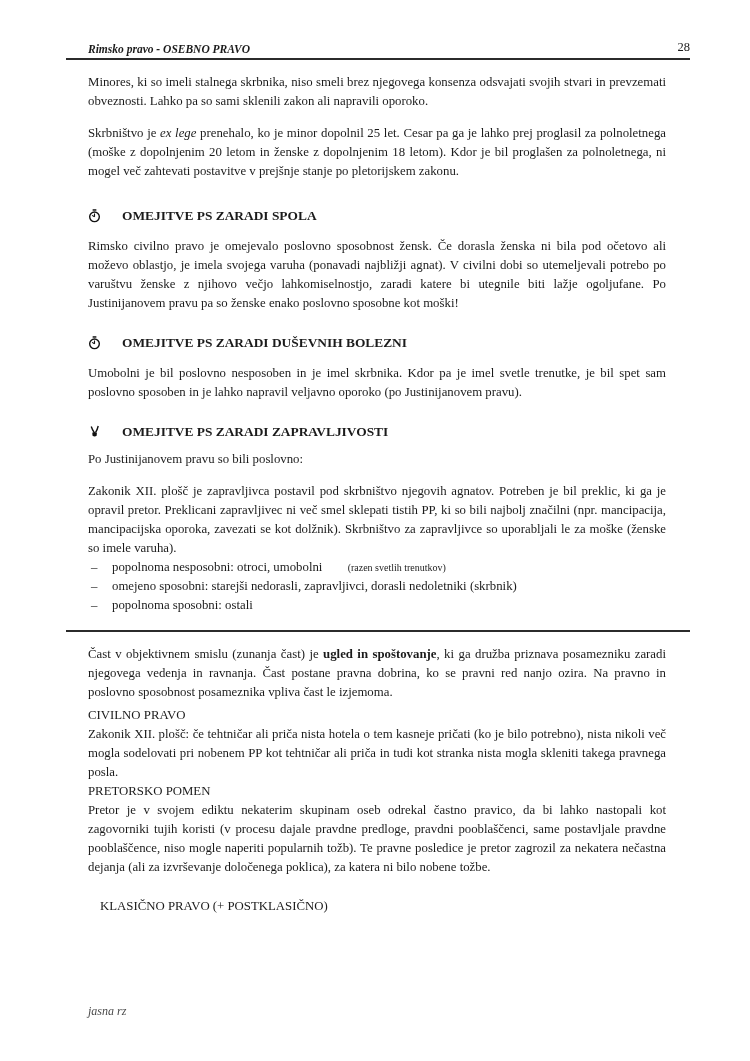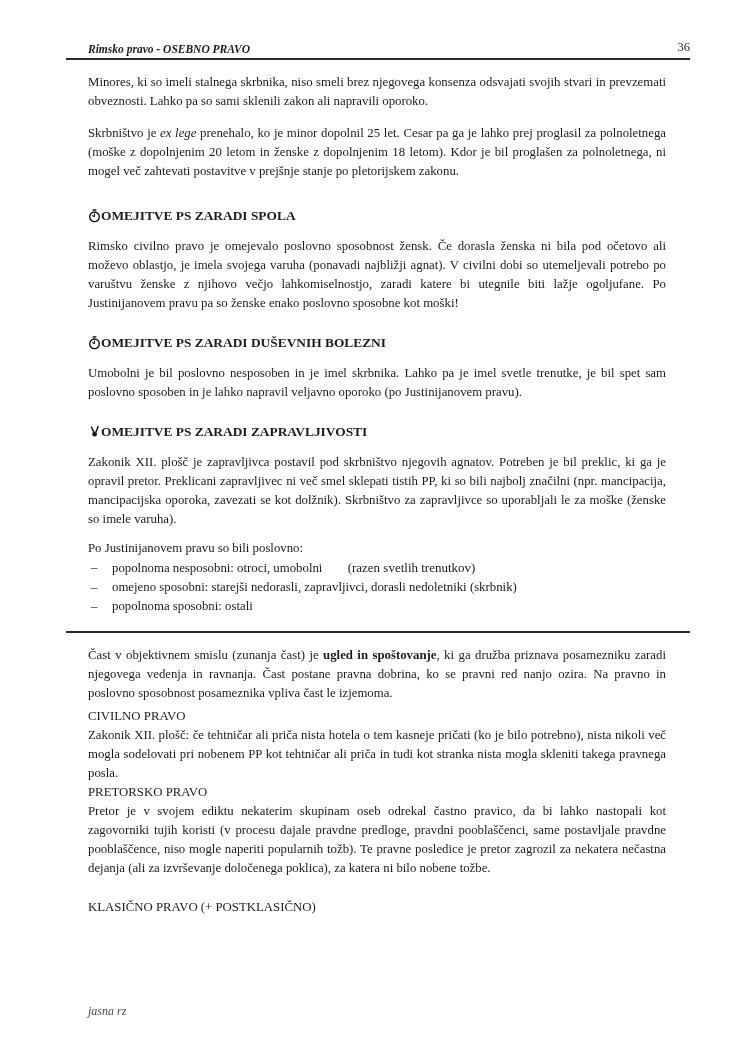--- a/index.html
+++ b/index.html
@@ -25,27 +25,27 @@
 
   .para {
     margin: 13px 0 0 0;
     text-align: justify;
     font-size: 12.8px;
     line-height: 19px;
   }
   .seg-u { }
   .seg-i { font-style: italic; }
   .seg-b { font-weight: bold; }
-  .seg-small { font-size: 13px; padding-left: 22px; }
+  .seg-small { font-size: 10px; padding-left: 22px; }
 
   .sec-heading {
     margin: 24px 0 0 0;
     font-weight: bold;
     font-size: 13.4px;
-    display: flex; align-items: center; gap: 0;
+    display: flex; align-items: center; gap: 21px;
   }
   .sec-heading .icon { display: inline-flex; }
   .sec-heading .icon svg { display: block; }
   .h1-spola { margin-top: 27px; }
   .h2-dusevne { margin-top: 22px; }
   .h3-zaprav { margin-top: 22px; text-align: right; }
 
   .intro { margin-top: 10px; }
   .list { margin: 0; }
   .list-item {
@@ -72,38 +72,38 @@
     font-weight: bold;
     letter-spacing: 0.2px;
   }
 
   .label-line {
     font-size: 12.8px;
     line-height: 19px;
   }
   .cast-block { margin-top: 4px; }
   .cast-block .para { margin-top: 0; }
-  .klasicno { margin-top: 20px; }
+  .klasicno { margin-top: 20px; margin-left: 12px; }
 
   .footer {
     position: absolute;
     left: 88px; bottom: 42px;
     font-size: 12px;
     font-style: italic;
     color: #4a4a4a;
   }
 </style>
 </head>
 <body>
 
 <div class="page">
 
   <div class="header">
     <span class="doc-title">Rimsko pravo - OSEBNO PRAVO</span>
-    <span class="page-num">36</span>
+    <span class="page-num">28</span>
   </div>
 
   <p class="para"><span>Minores, ki so imeli </span><span class="seg-u">stalnega skrbnika</span><span>, niso smeli brez njegovega konsenza odsvajati svojih stvari in prevzemati obveznosti. Lahko pa so sami sklenili zakon ali napravili oporoko.</span></p>
 
   <p class="para"><span>Skrbništvo je </span><span class="seg-i">ex lege</span><span> prenehalo, ko je minor dopolnil 25 let. Cesar pa ga je lahko prej proglasil za polnoletnega (moške z dopolnjenim 20 letom in ženske z dopolnjenim 18 letom). Kdor je bil proglašen za polnoletnega, ni mogel več zahtevati postavitve v prejšnje stanje po pletorijskem zakonu.</span></p>
 
   <div class="sec-heading h1-spola">
     <span class="icon">
       <svg width="13" height="14" viewBox="0 0 14 15">
         <line x1="5" y1="1" x2="9" y2="1" stroke="#111" stroke-width="1.6"></line>
@@ -122,36 +122,36 @@
       <svg width="13" height="14" viewBox="0 0 14 15">
         <line x1="5" y1="1" x2="9" y2="1" stroke="#111" stroke-width="1.6"></line>
         <circle cx="7" cy="8.4" r="5.2" fill="none" stroke="#111" stroke-width="1.5"></circle>
         <line x1="7" y1="8.4" x2="7" y2="4.8" stroke="#111" stroke-width="1.2"></line>
         <line x1="7" y1="8.4" x2="4.4" y2="6.8" stroke="#111" stroke-width="1.2"></line>
       </svg>
     </span>
     <span>OMEJITVE PS ZARADI DUŠEVNIH BOLEZNI</span>
   </div>
 
-  <p class="para"><span class="seg-u">Umobolni je bil poslovno nesposoben in je imel skrbnika</span><span>. Lahko pa je imel </span><span class="seg-u">svetle trenutke</span><span>, je bil spet sam poslovno sposoben in je lahko napravil veljavno oporoko (po Justinijanovem pravu).</span></p>
+  <p class="para"><span class="seg-u">Umobolni je bil poslovno nesposoben in je imel skrbnika</span><span>. Kdor pa je imel </span><span class="seg-u">svetle trenutke</span><span>, je bil spet sam poslovno sposoben in je lahko napravil veljavno oporoko (po Justinijanovem pravu).</span></p>
 
   <div class="sec-heading h3-zaprav">
     <span class="icon">
       <svg width="13" height="14" viewBox="0 0 14 15">
         <path d="M3.5 1.5 C4.5 4.5 5.6 6.5 6.6 8" fill="none" stroke="#111" stroke-width="1.5"></path>
         <path d="M11 1 C10.2 4.2 9.2 6.4 8.2 8" fill="none" stroke="#111" stroke-width="1.5"></path>
         <path d="M4.6 8.2 q2.4 -1.6 5 0 l-0.3 3.4 q-2.2 1.6 -4.4 0 z" fill="#111"></path>
       </svg>
     </span>
     <span>OMEJITVE PS ZARADI ZAPRAVLJIVOSTI</span>
   </div>
 
+  <p class="para intro">Po Justinijanovem pravu so bili poslovno:</p>
+
   <p class="para"><span>Zakonik XII. plošč je zapravljivca postavil pod skrbništvo njegovih agnatov. Potreben je bil preklic, ki ga je opravil pretor. Preklicani zapravljivec ni več smel sklepati tistih PP, ki so bili najbolj značilni (npr. mancipacija, mancipacijska oporoka, zavezati se kot dolžnik). Skrbništvo za zapravljivce so uporabljali le za moške (ženske so imele varuha).</span></p>
-
-  <p class="para intro">Po Justinijanovem pravu so bili poslovno:</p>
 
   <div class="list">
     <div class="list-item">
       <span class="marker">–</span>
       <span class="li-text"><span>popolnoma nesposobni: otroci, umobolni </span><span class="seg-small">(razen svetlih trenutkov)</span></span>
     </div>
     <div class="list-item">
       <span class="marker">–</span>
       <span class="li-text"><span>omejeno sposobni: starejši nedorasli, zapravljivci, dorasli nedoletniki (skrbnik)</span></span>
     </div>
@@ -162,21 +162,21 @@
   </div>
 
   <hr class="divider">
 
 
   <p class="para"><span>Čast v objektivnem smislu (zunanja čast) je </span><span class="seg-b">ugled in spoštovanje</span><span>, ki ga družba priznava posamezniku zaradi njegovega vedenja in ravnanja. Čast postane pravna dobrina, ko se pravni red nanjo ozira. </span><span class="seg-u">Na pravno in poslovno sposobnost posameznika vpliva čast le izjemoma</span><span>.</span></p>
 
   <div class="cast-block">
     <div class="label-line">CIVILNO PRAVO</div>
     <p class="para"><span>Zakonik XII. plošč: če tehtničar ali priča nista hotela o tem kasneje pričati (ko je bilo potrebno), nista nikoli več mogla sodelovati pri nobenem PP kot tehtničar ali priča in tudi kot stranka nista mogla skleniti takega pravnega posla.</span></p>
-    <div class="label-line">PRETORSKO PRAVO</div>
+    <div class="label-line">PRETORSKO POMEN</div>
     <p class="para"><span>Pretor je v svojem ediktu nekaterim skupinam oseb odrekal častno pravico, da bi lahko nastopali kot zagovorniki tujih koristi (v procesu dajale pravdne predloge, pravdni pooblaščenci, same postavljale pravdne pooblaščence, niso mogle naperiti popularnih tožb). Te pravne posledice je pretor zagrozil za nekatera nečastna dejanja (ali za izvrševanje določenega poklica), za katera ni bilo nobene tožbe.</span></p>
   </div>
 
   <div class="label-line klasicno">KLASIČNO PRAVO (+ POSTKLASIČNO)</div>
 
 </div>
 
 <div class="footer">
   <span>jasna rz</span>
 </div>

